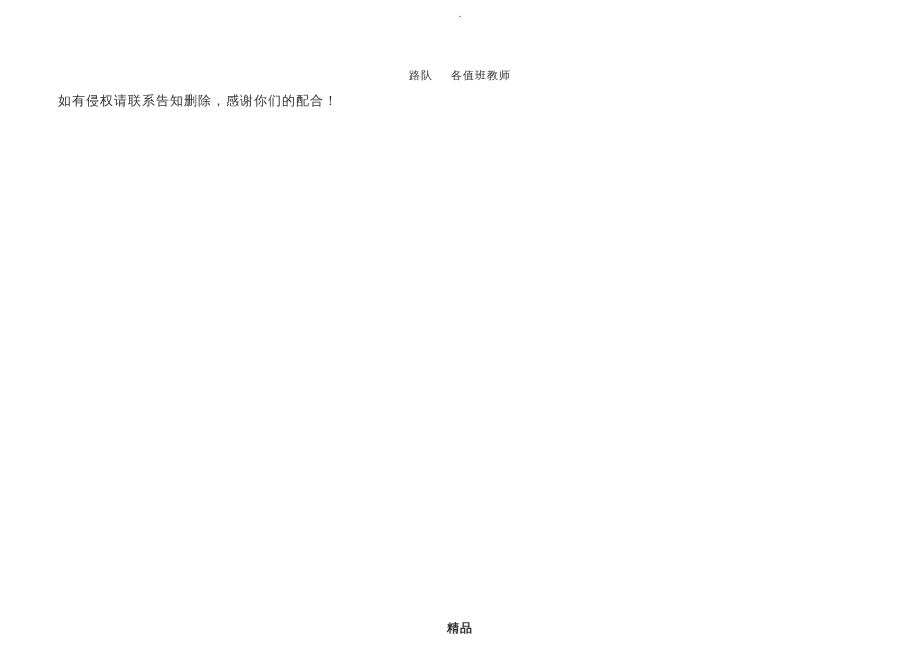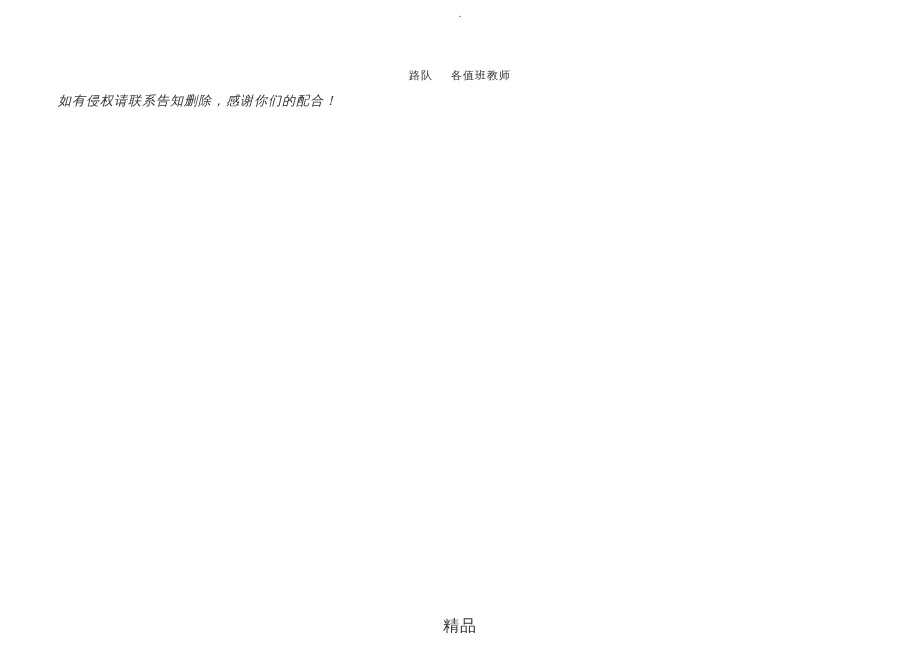--- a/index.html
+++ b/index.html
@@ -37,30 +37,30 @@
       display: inline-block;
       width: 18px;
     }
     .line2 {
       position: absolute;
       top: 92px;
       left: 58px;
       font-size: 13px;
       color: #333;
       letter-spacing: 1px;
-      font-style: italic;
     }
     .footer {
       position: absolute;
       bottom: 14px;
       left: 50%;
       transform: translateX(-50%);
-      font-size: 16px;
+      font-size: 12px;
       color: #333;
       letter-spacing: 1px;
+      font-weight: bold;
     }
   </style>
 </head>
 <body>
 
 <div class="top-dot">.</div>
 
 <div class="line1">
   <span>路队</span><span class="gap"></span><span>各值班教师</span>
 </div>

